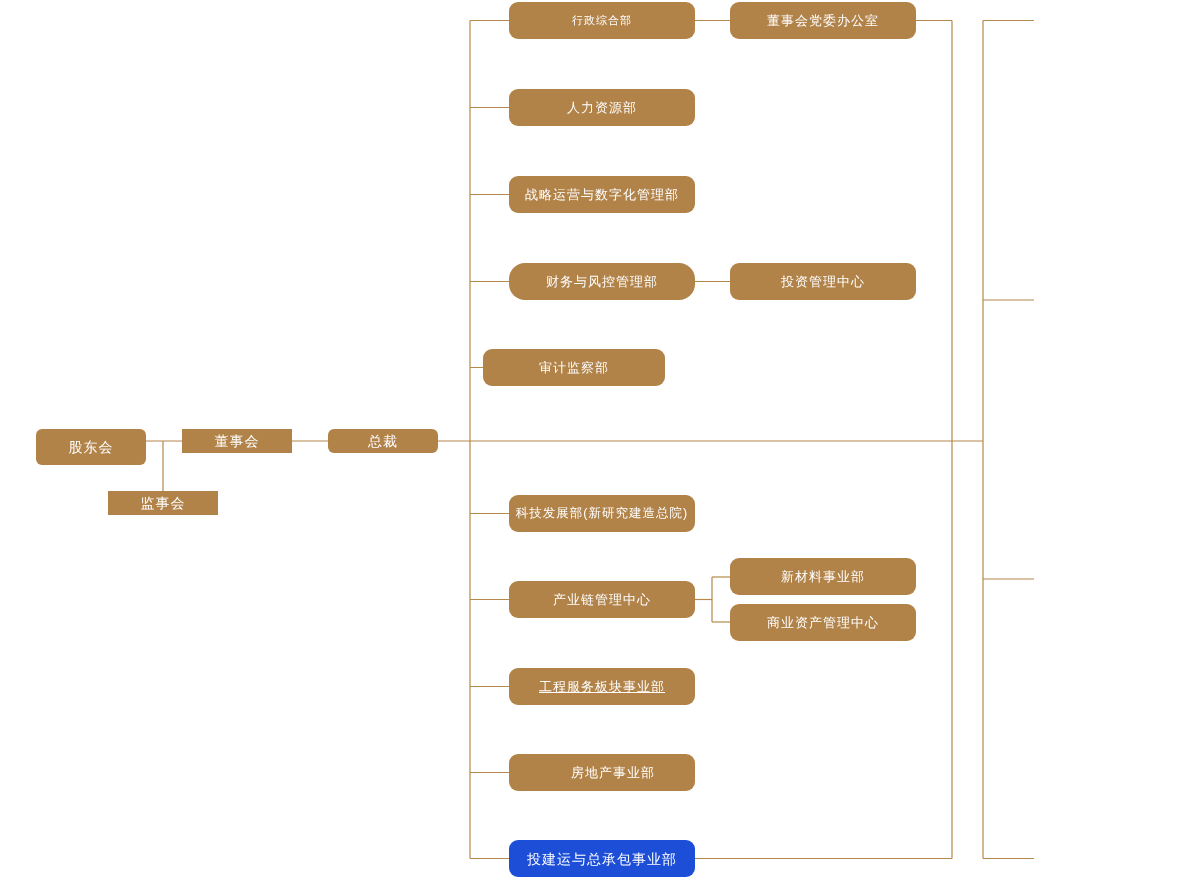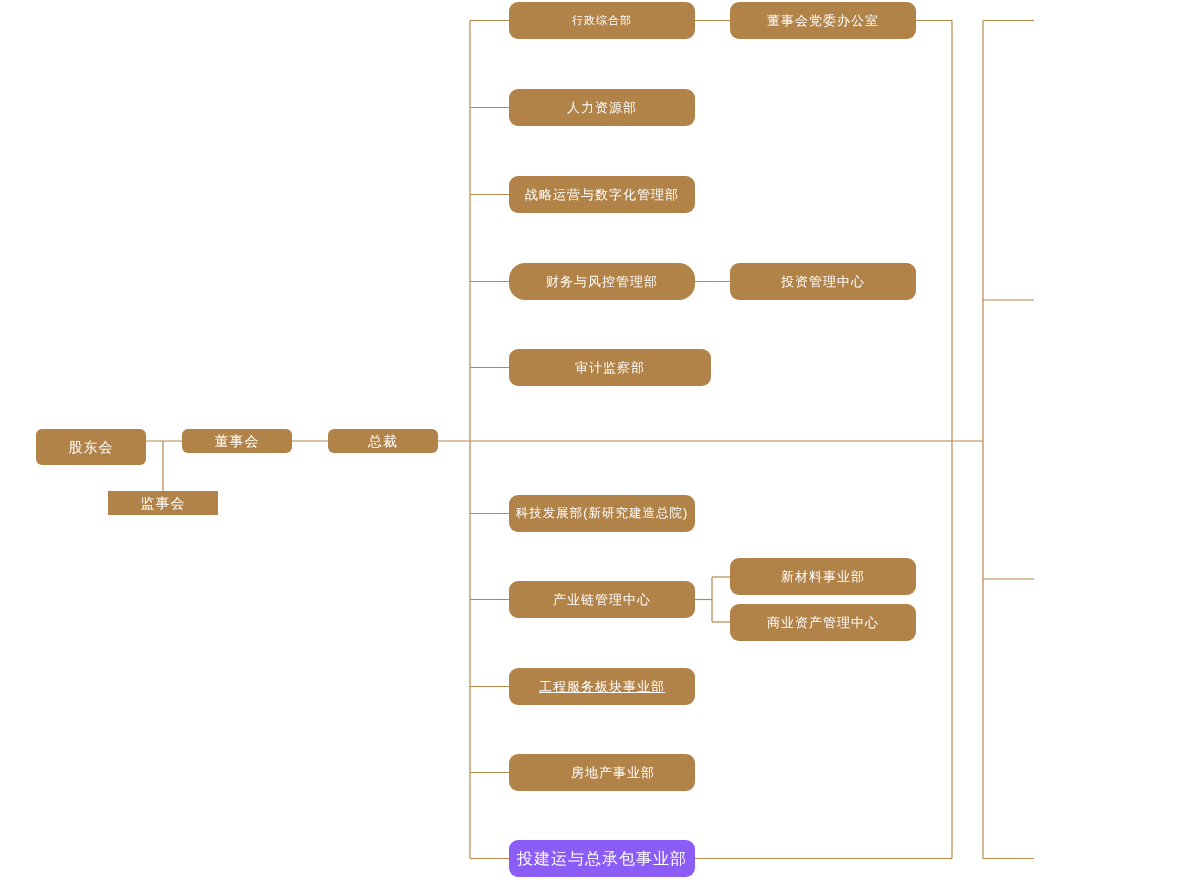--- a/index.html
+++ b/index.html
@@ -61,30 +61,30 @@
       <line x1="712" y1="622" x2="730" y2="622" stroke="#b5884c" stroke-width="1.2"></line>
       <line x1="695" y1="858.5" x2="952" y2="858.5" stroke="#b5884c" stroke-width="1.2"></line>
       <line x1="952" y1="20.5" x2="952" y2="858.5" stroke="#b5884c" stroke-width="1.2"></line>
       <line x1="983" y1="20.5" x2="983" y2="858.5" stroke="#b5884c" stroke-width="1.2"></line>
       <line x1="983" y1="20.5" x2="1034" y2="20.5" stroke="#b5884c" stroke-width="1.2"></line>
       <line x1="983" y1="300" x2="1034" y2="300" stroke="#b5884c" stroke-width="1.2"></line>
       <line x1="983" y1="579" x2="1034" y2="579" stroke="#b5884c" stroke-width="1.2"></line>
       <line x1="983" y1="858.5" x2="1034" y2="858.5" stroke="#b5884c" stroke-width="1.2"></line>
     </svg>
 <div class="node" style="left: 36px; top: 429px; width: 110px; height: 36px; border-radius: 6px; font-size: 14px; background: rgb(177, 131, 73); color: rgb(255, 255, 255);">股东会</div>
-    <div class="node" style="left: 182px; top: 429px; width: 110px; height: 24px; border-radius: 6px; font-size: 14px; background: rgb(177, 131, 73); color: rgb(255, 255, 255); text-align: right;">董事会</div>
+    <div class="node" style="left: 182px; top: 429px; width: 110px; height: 24px; border-radius: 0; font-size: 14px; background: rgb(177, 131, 73); color: rgb(255, 255, 255); text-align: right;">董事会</div>
     <div class="node" style="left: 328px; top: 429px; width: 110px; height: 24px; border-radius: 6px; font-size: 14px; background: rgb(177, 131, 73); color: rgb(255, 255, 255);">总裁</div>
     <div class="node" style="left: 108px; top: 491px; width: 110px; height: 24px; border-radius: 0; font-size: 14px; background: rgb(177, 131, 73); color: rgb(255, 255, 255);">监事会</div>
     <div class="node" style="left: 509px; top: 2px; width: 186px; height: 37px; border-radius: 9px; font-size: 11px; background: rgb(177, 131, 73); color: rgb(255, 255, 255);">行政综合部</div>
     <div class="node" style="left: 509px; top: 89px; width: 186px; height: 37px; border-radius: 9px; font-size: 13px; background: rgb(177, 131, 73); color: rgb(255, 255, 255);">人力资源部</div>
     <div class="node" style="left: 509px; top: 176px; width: 186px; height: 37px; border-radius: 9px; font-size: 13px; background: rgb(177, 131, 73); color: rgb(255, 255, 255);">战略运营与数字化管理部</div>
     <div class="node" style="left: 509px; top: 263px; width: 186px; height: 37px; border-radius: 16px; font-size: 13px; background: rgb(177, 131, 73); color: rgb(255, 255, 255);">财务与风控管理部</div>
-    <div class="node" style="left: 509px; top: 349px; width: 202px; height: 37px; border-radius: 9px; font-size: 13px; background: rgb(177, 131, 73); color: rgb(255, 255, 255);">审计监察部</div>
+    <div class="node" style="left: 483px; top: 349px; width: 182px; height: 37px; border-radius: 9px; font-size: 13px; background: rgb(177, 131, 73); color: rgb(255, 255, 255);">审计监察部</div>
     <div class="node" style="left: 509px; top: 495px; width: 186px; height: 37px; border-radius: 9px; font-size: 12.5px; background: rgb(177, 131, 73); color: rgb(255, 255, 255);">科技发展部(新研究建造总院)</div>
     <div class="node" style="left: 509px; top: 581px; width: 186px; height: 37px; border-radius: 9px; font-size: 13px; background: rgb(177, 131, 73); color: rgb(255, 255, 255);">产业链管理中心</div>
     <div class="node" style="left: 509px; top: 668px; width: 186px; height: 37px; border-radius: 9px; font-size: 13px; background: rgb(177, 131, 73); color: rgb(255, 255, 255); text-decoration: underline;">工程服务板块事业部</div>
     <div class="node" style="left: 509px; top: 754px; width: 186px; height: 37px; border-radius: 9px; font-size: 13px; background: rgb(177, 131, 73); color: rgb(255, 255, 255); padding-left: 22px;">房地产事业部</div>
-    <div class="node" style="left: 509px; top: 840px; width: 186px; height: 37px; border-radius: 9px; font-size: 16px; background: #8b5cf6; color: rgb(255, 255, 255);">投建运与总承包事业部</div>
+    <div class="node" style="left: 509px; top: 840px; width: 186px; height: 37px; border-radius: 9px; font-size: 14px; background: #1d4ed8; color: rgb(255, 255, 255);">投建运与总承包事业部</div>
     <div class="node" style="left: 730px; top: 2px; width: 186px; height: 37px; border-radius: 9px; font-size: 13px; background: rgb(177, 131, 73); color: rgb(255, 255, 255);">董事会党委办公室</div>
     <div class="node" style="left: 730px; top: 263px; width: 186px; height: 37px; border-radius: 9px; font-size: 13px; background: rgb(177, 131, 73); color: rgb(255, 255, 255);">投资管理中心</div>
     <div class="node" style="left: 730px; top: 558px; width: 186px; height: 37px; border-radius: 9px; font-size: 13px; background: rgb(177, 131, 73); color: rgb(255, 255, 255);">新材料事业部</div>
     <div class="node" style="left: 730px; top: 604px; width: 186px; height: 37px; border-radius: 9px; font-size: 13px; background: rgb(177, 131, 73); color: rgb(255, 255, 255);">商业资产管理中心</div>
   </div>
 
 </body></html>

